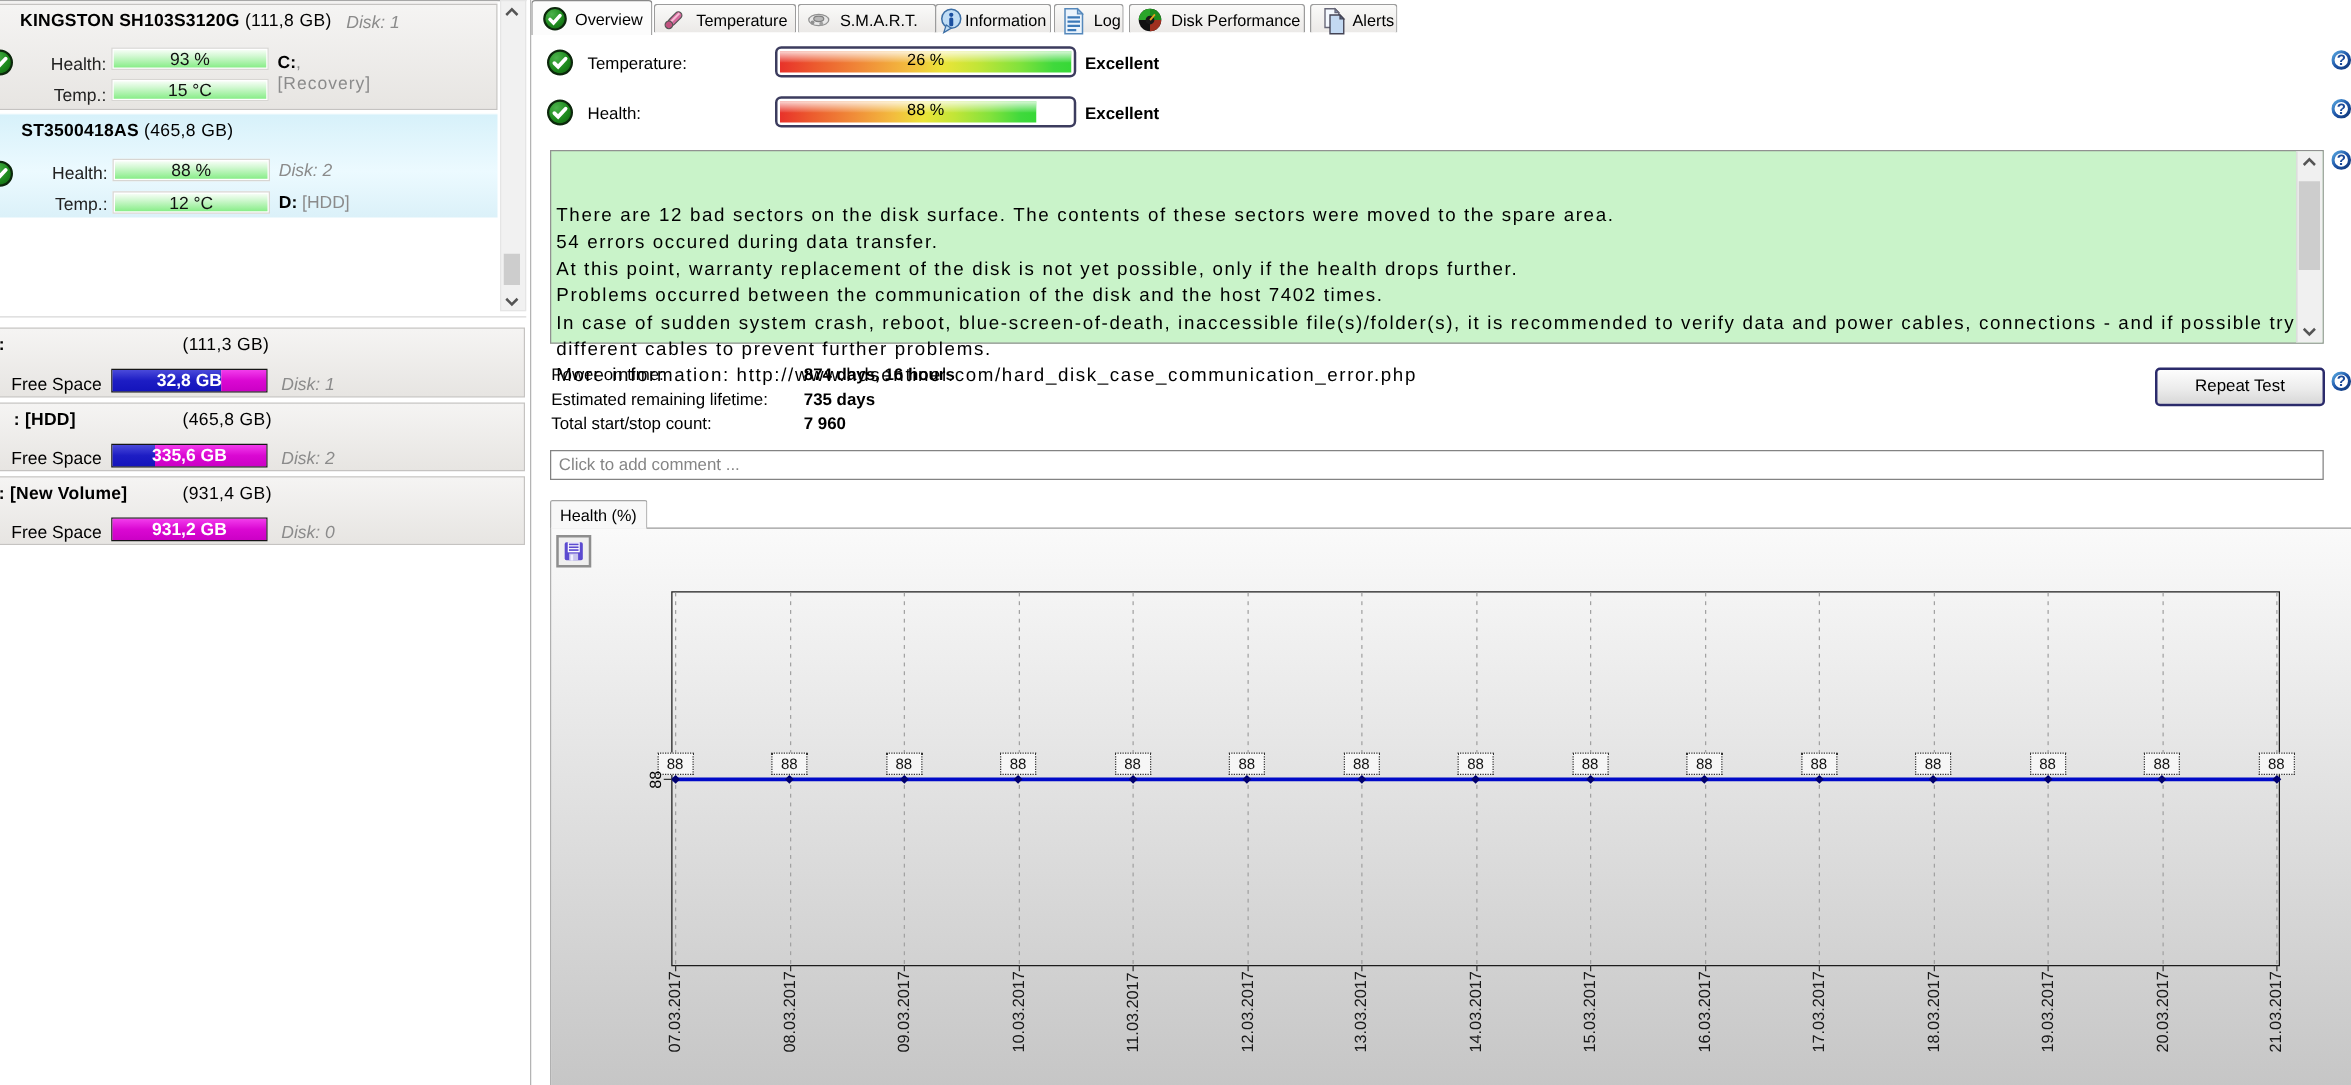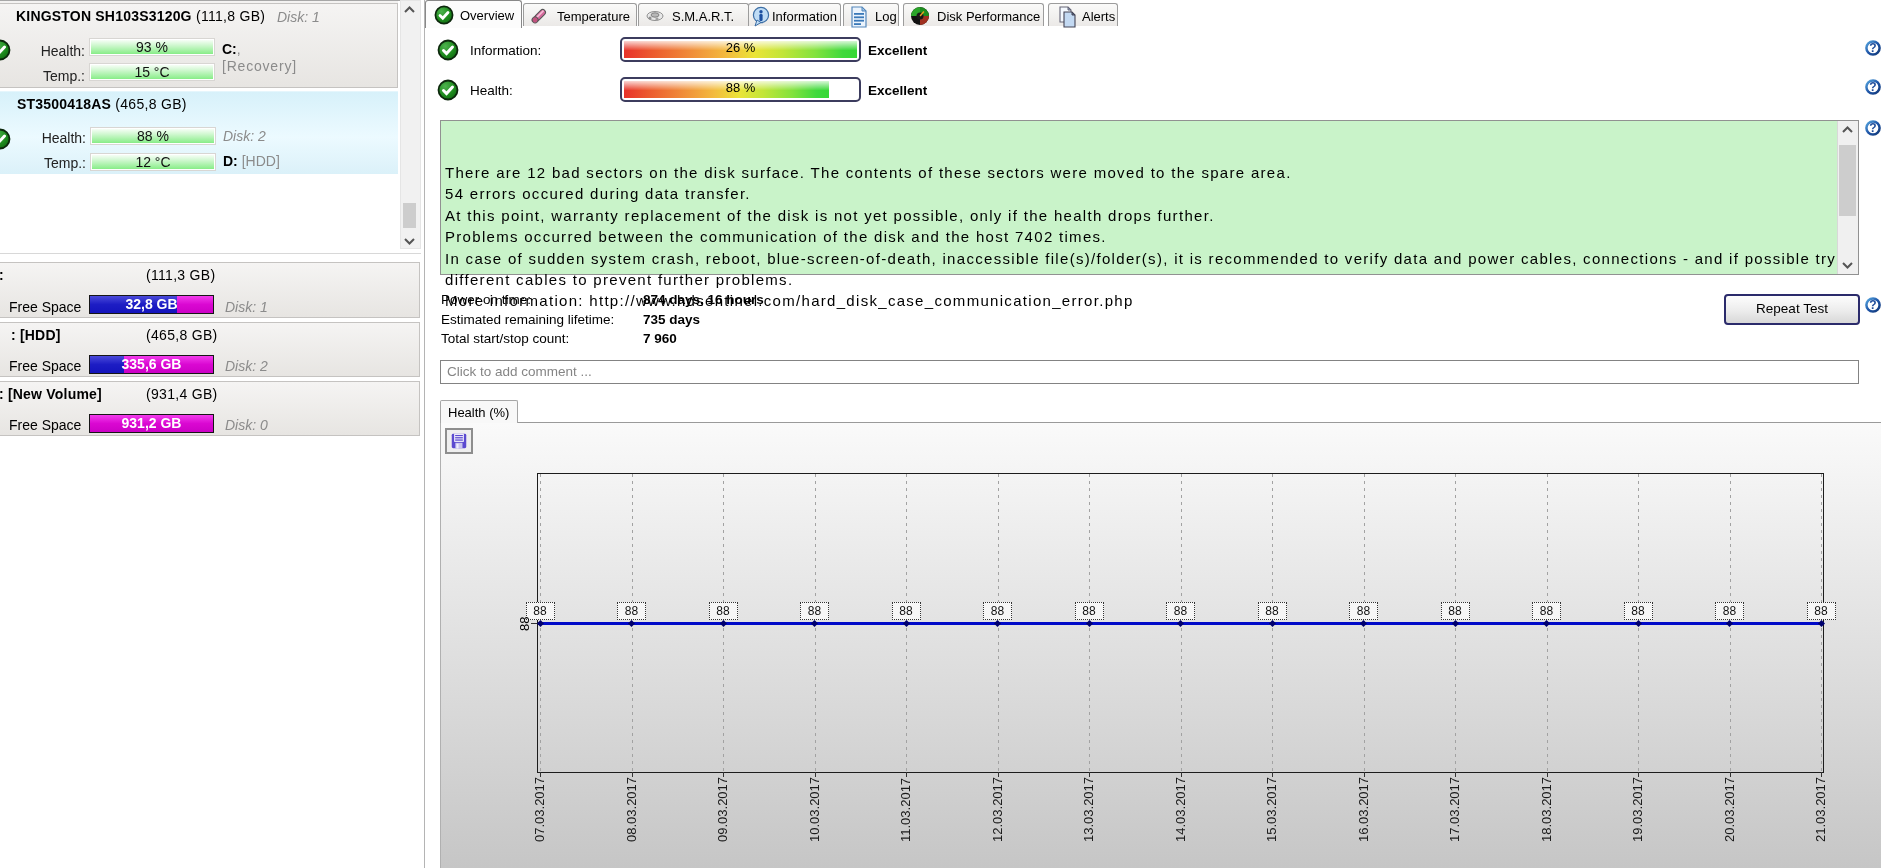--- a/index.html
+++ b/index.html
@@ -226,21 +226,21 @@
       <path d="M8 6 L16 6 L19 9 L19 21 L8 21 Z" fill="#c3d9f2" stroke="#445" stroke-width="1.1"></path>
       <path d="M16 6 L16 9 L19 9 Z" fill="#55688c" stroke="#445"></path>
     </svg>
   <div class="tlab" style="left:33px;">Alerts</div>
 </div>
 
 <svg class="abs" style="left:437px;top:39px;" width="22" height="22" viewBox="0 0 22 22">
     <circle cx="11" cy="11" r="9.5" fill="url(#gg)" stroke="#0c270c" stroke-width="1.8"></circle>
     <path d="M6.5 11.5 L9.5 14.5 L15.5 8" stroke="#fff" stroke-width="3" fill="none" stroke-linecap="round"></path>
   </svg>
-<div class="abs" style="left:470px;top:43px;font-size:13.5px;">Information:</div>
+<div class="abs" style="left:470px;top:43px;font-size:13.5px;">Temperature:</div>
 <div class="abs gauge" style="left:620px;top:37px;">
     <div class="gwrap">
       <div class="gfill" style="width:100%;"></div>
     </div>
     <div class="gtxt">26 %</div>
   </div>
 <div class="abs" style="left:868px;top:43px;font-weight:bold;font-size:13.5px;">Excellent</div>
 
 <svg class="abs" style="left:437px;top:79px;" width="22" height="22" viewBox="0 0 22 22">
     <circle cx="11" cy="11" r="9.5" fill="url(#gg)" stroke="#0c270c" stroke-width="1.8"></circle>

